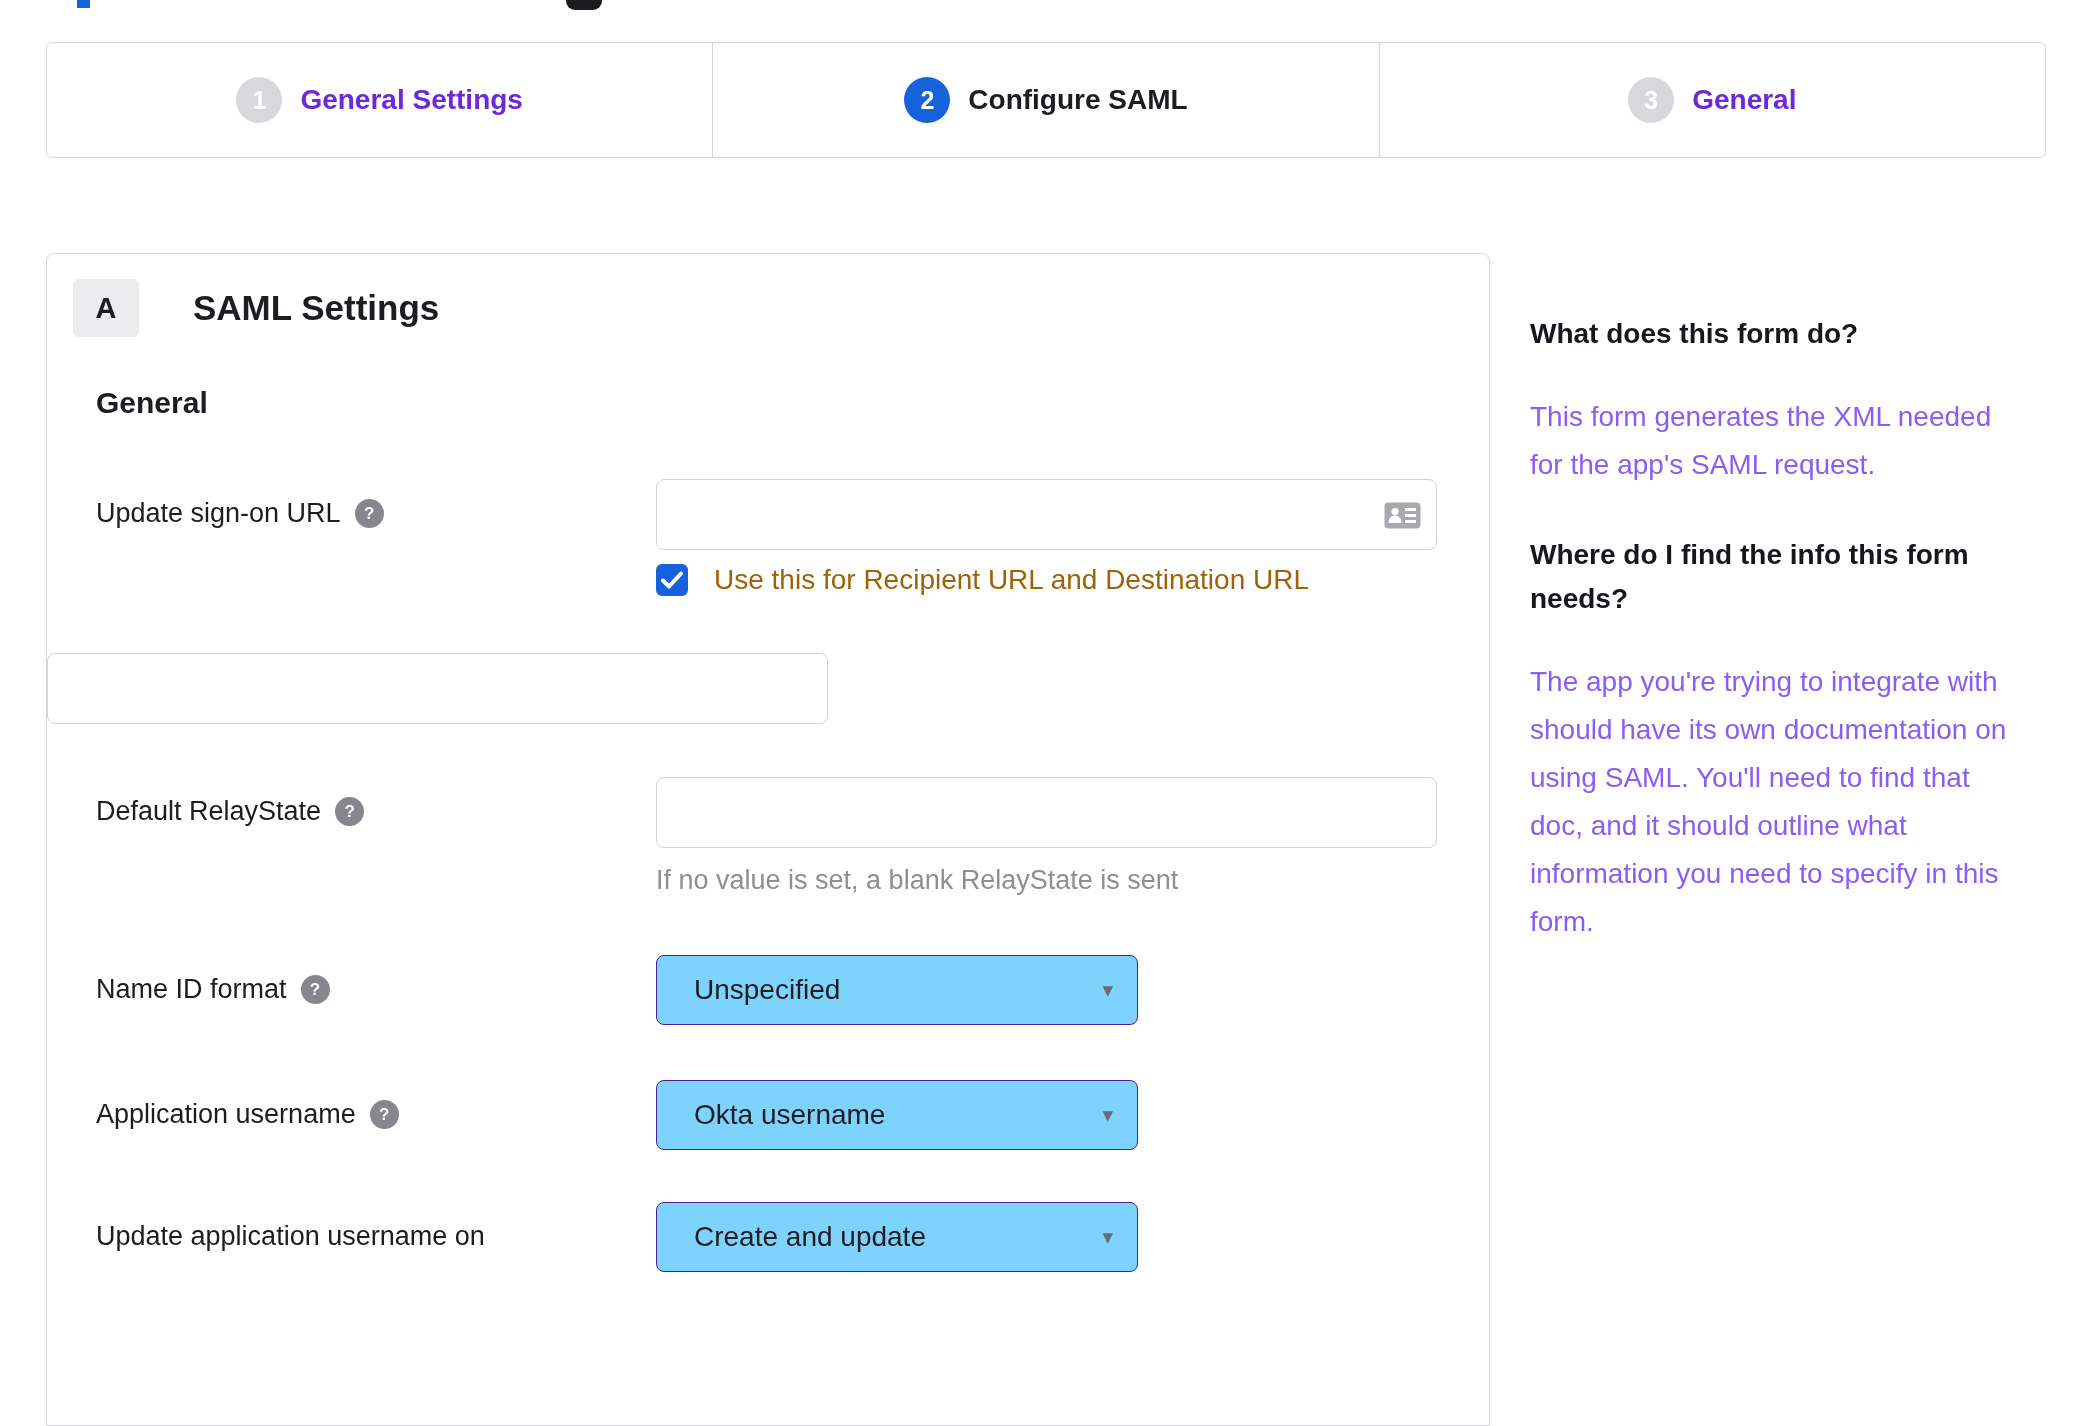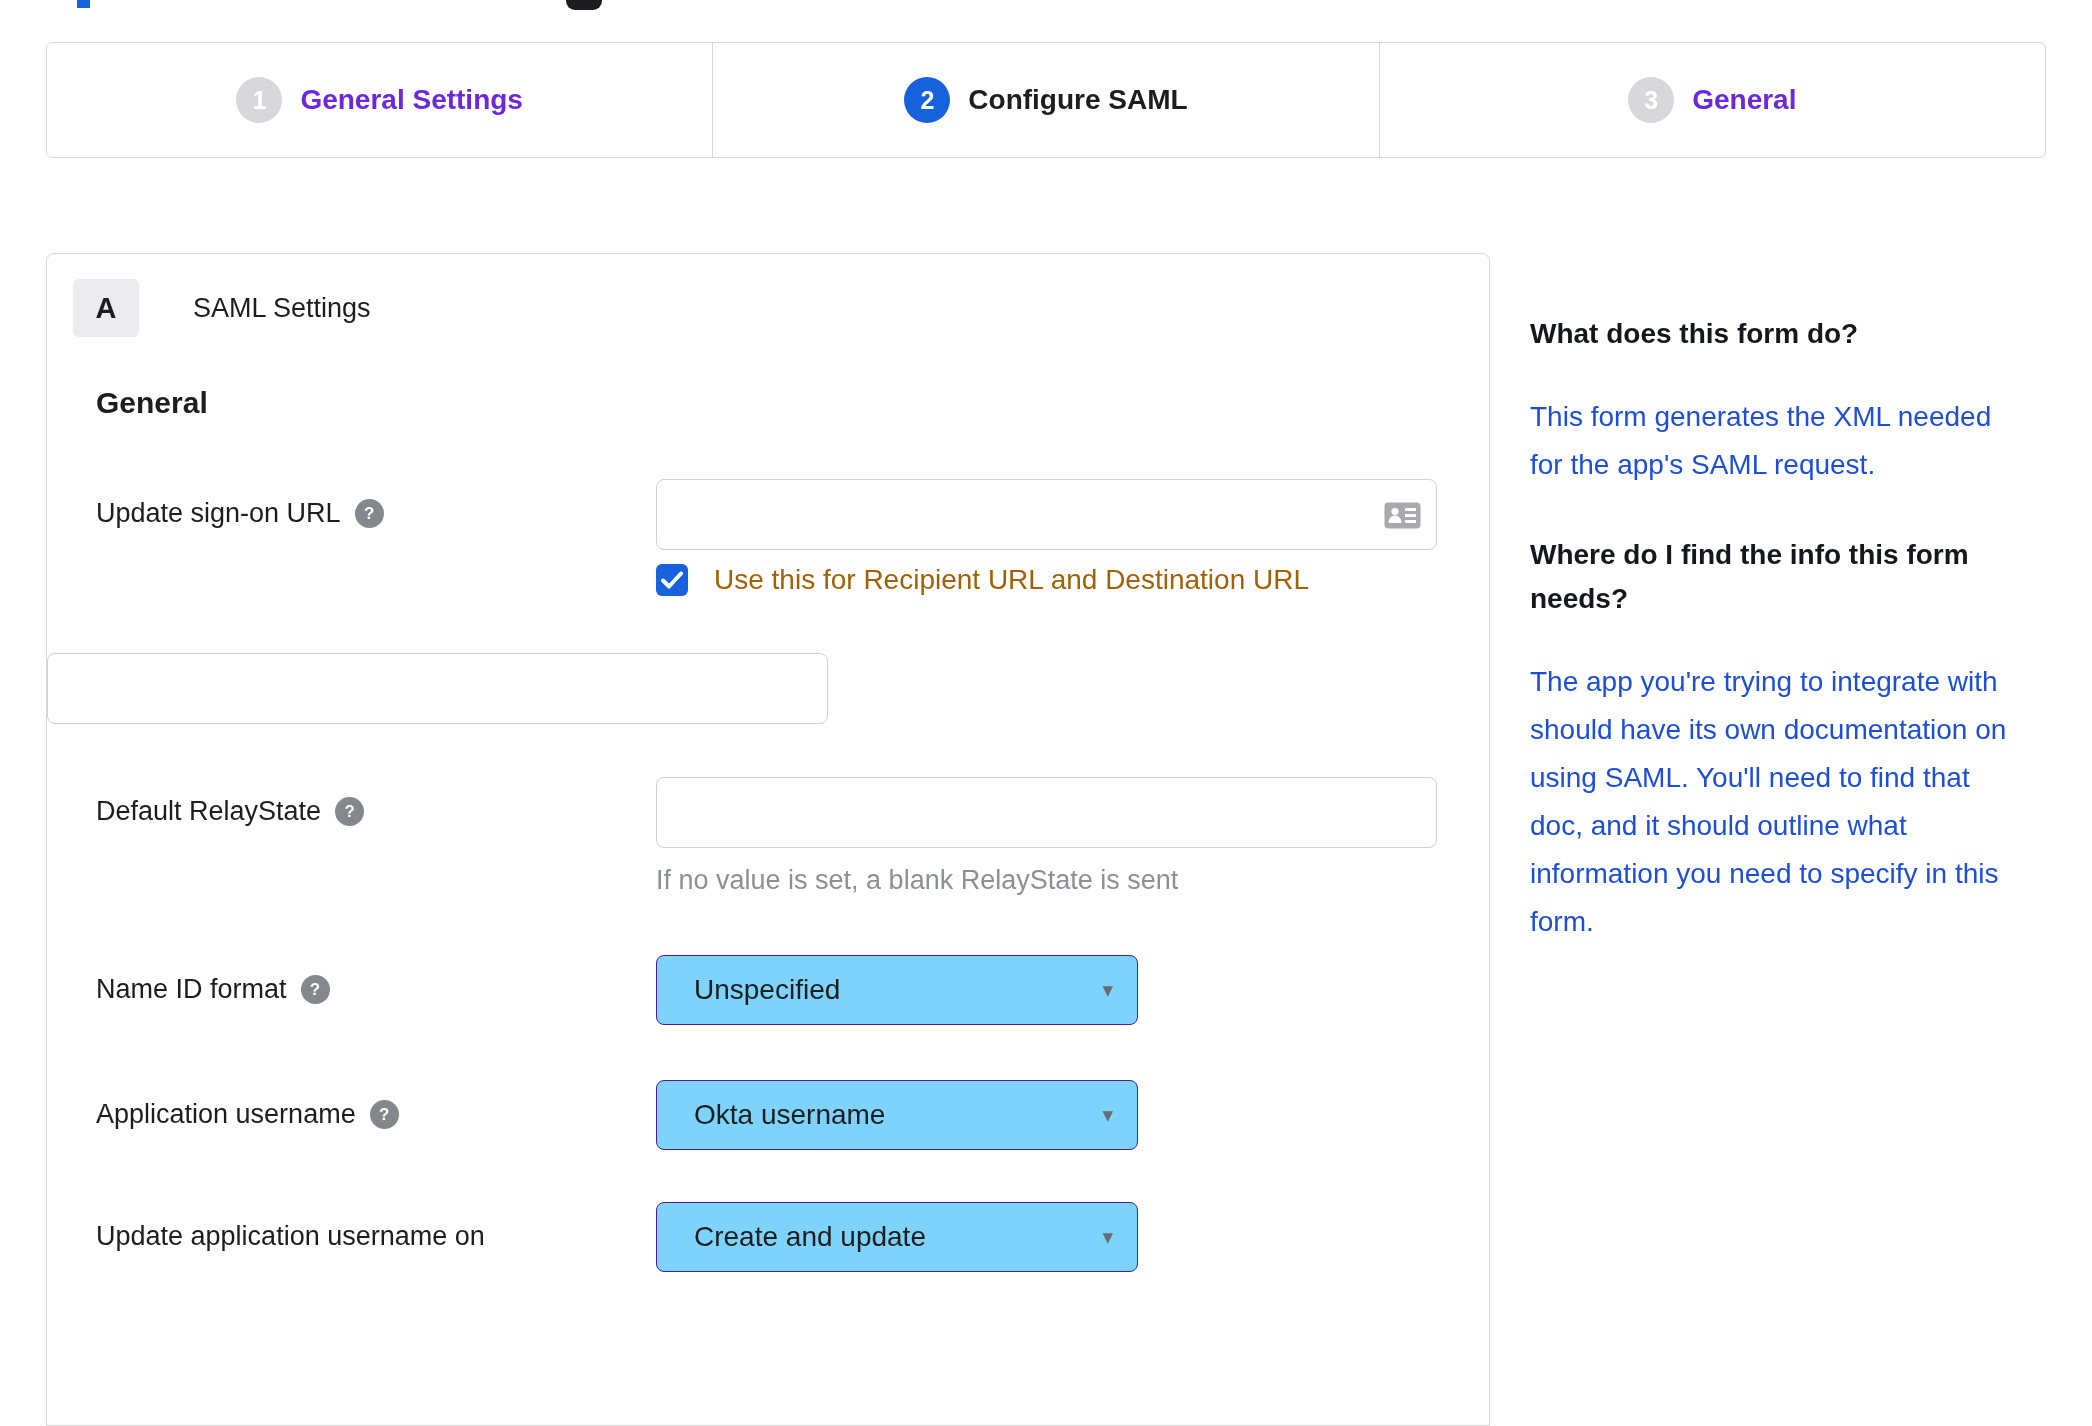--- a/index.html
+++ b/index.html
@@ -54,21 +54,21 @@
   }
   .section-header {
     display: flex; align-items: center; gap: 54px;
     padding: 25px 0 0 26px;
   }
   .section-badge {
     width: 66px; height: 58px; border-radius: 6px; background: #ececee;
     display: flex; align-items: center; justify-content: center;
     font-size: 29px; font-weight: 700; color: #1d1d21;
   }
-  .section-title { font-size: 27px; font-weight: 400; color: #1d1d21; }
+  .section-title { font-size: 35px; font-weight: 700; color: #1d1d21; }
 
   .group-title {
     margin: 49px 0 0 49px;
     font-size: 30px; font-weight: 700; color: #1d1d21;
   }
 
   .form-area { margin-top: 59px; }
   .form-row { display: flex; }
   .form-row .label-col {
     width: 609px; padding-left: 49px; padding-top: 18px;
@@ -137,21 +137,21 @@
   
   .side-help {
     position: absolute; left: 1530px; top: 312px; width: 500px;
   }
   .side-section + .side-section { margin-top: 44px; }
   .side-heading {
     font-size: 28px; font-weight: 700; color: #16161d; line-height: 44px;
     margin-bottom: 22px;
   }
   .side-body {
-    font-size: 28px; color: #1d4ed8; line-height: 48px; margin-top: 37px;
+    font-size: 28px; color: #8b5cf6; line-height: 48px; margin-top: 37px;
   }
 </style>
 </head>
 <body>
 
 <div class="frag-blue"></div>
 <div class="frag-dark"></div>
 
 <div class="stepper">
   <div class="step">

